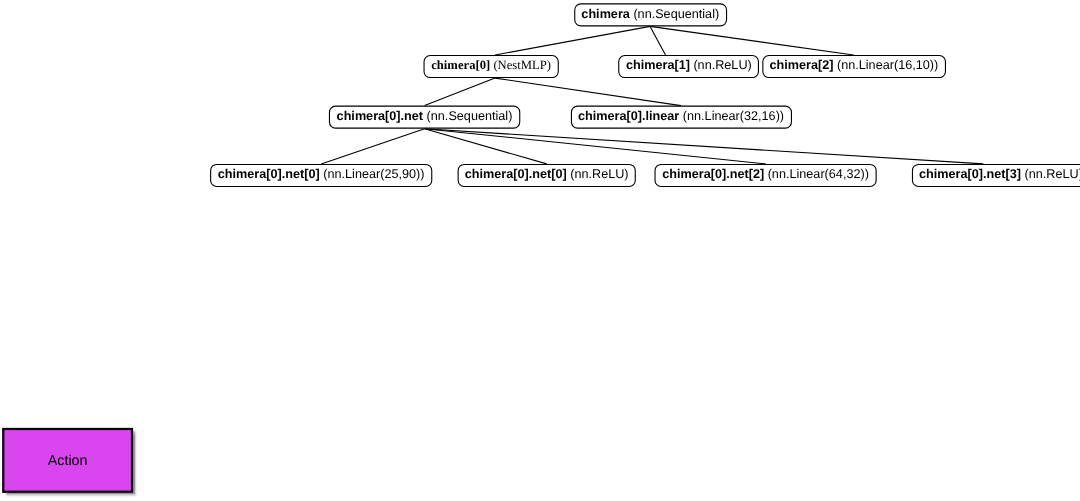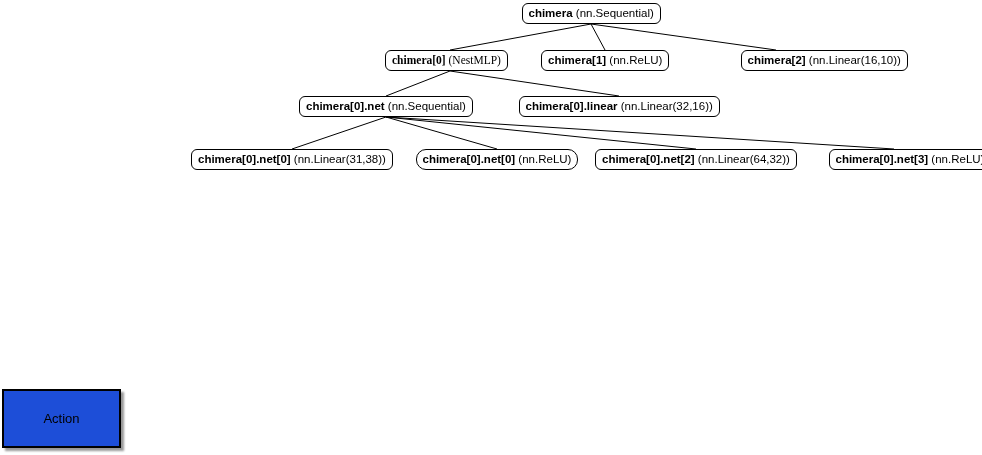--- a/index.html
+++ b/index.html
@@ -35,21 +35,21 @@
   }
   .node .node-name { font-weight: bold; }
   .node .node-type { font-weight: normal; }
   .action-btn {
     position: absolute;
     left: 2px;
     top: 389px;
     width: 119px;
     height: 59px;
     box-sizing: border-box;
-    background: #1d4ed8;
+    background: #d946ef;
     border: 2px solid #000000;
     box-shadow: 3px 3px 2px rgba(0,0,0,0.40);
     font-family: "Liberation Sans", "DejaVu Sans", sans-serif;
     font-size: 13px;
     color: #000000;
     cursor: pointer;
   }
 </style>
 </head>
 <body>
@@ -62,23 +62,23 @@
       <line x1="450" y1="71" x2="386" y2="96"></line>
       <line x1="450" y1="71" x2="619" y2="96"></line>
       <line x1="386" y1="117" x2="292" y2="149"></line>
       <line x1="386" y1="117" x2="497" y2="149"></line>
       <line x1="386" y1="117" x2="696" y2="149"></line>
       <line x1="386" y1="117" x2="894" y2="149"></line>
     </svg>
   <div id="tree-nodes">
       <div class="node" style="left: 521.5px; top: 3px;"><span class="node-name">chimera</span><span class="node-type"> (nn.Sequential)</span></div>
       <div class="node" style="left: 385px; top: 50px; font-family: Liberation Serif, serif;"><span class="node-name">chimera[0]</span><span class="node-type"> (NestMLP)</span></div>
-      <div class="node" style="left: 541px; top: 50px;"><span class="node-name">chimera[1]</span><span class="node-type"> (nn.ReLU)</span></div>
-      <div class="node" style="left: 692.5px; top: 50px; margin-left: 48px;"><span class="node-name">chimera[2]</span><span class="node-type"> (nn.Linear(16,10))</span></div>
+      <div class="node" style="left: 562px; top: 50px;"><span class="node-name">chimera[1]</span><span class="node-type"> (nn.ReLU)</span></div>
+      <div class="node" style="left: 692.5px; top: 50px;"><span class="node-name">chimera[2]</span><span class="node-type"> (nn.Linear(16,10))</span></div>
       <div class="node" style="left: 299px; top: 96px;"><span class="node-name">chimera[0].net</span><span class="node-type"> (nn.Sequential)</span></div>
       <div class="node" style="left: 518.5px; top: 96px;"><span class="node-name">chimera[0].linear</span><span class="node-type"> (nn.Linear(32,16))</span></div>
-      <div class="node" style="left: 191px; top: 149px;"><span class="node-name">chimera[0].net[0]</span><span class="node-type"> (nn.Linear(31,38))</span></div>
-      <div class="node" style="left: 415.5px; top: 149px; border-radius: 10px;"><span class="node-name">chimera[0].net[0]</span><span class="node-type"> (nn.ReLU)</span></div>
+      <div class="node" style="left: 191px; top: 149px;"><span class="node-name">chimera[0].net[0]</span><span class="node-type"> (nn.Linear(25,90))</span></div>
+      <div class="node" style="left: 415.5px; top: 149px;"><span class="node-name">chimera[0].net[0]</span><span class="node-type"> (nn.ReLU)</span></div>
       <div class="node" style="left: 595px; top: 149px;"><span class="node-name">chimera[0].net[2]</span><span class="node-type"> (nn.Linear(64,32))</span></div>
       <div class="node" style="left: 812.5px; top: 149px; margin-left: 16px;"><span class="node-name">chimera[0].net[3]</span><span class="node-type"> (nn.ReLU)</span></div>
     </div>
   <button class="action-btn">Action</button>
 </div>
 
 </body></html>

